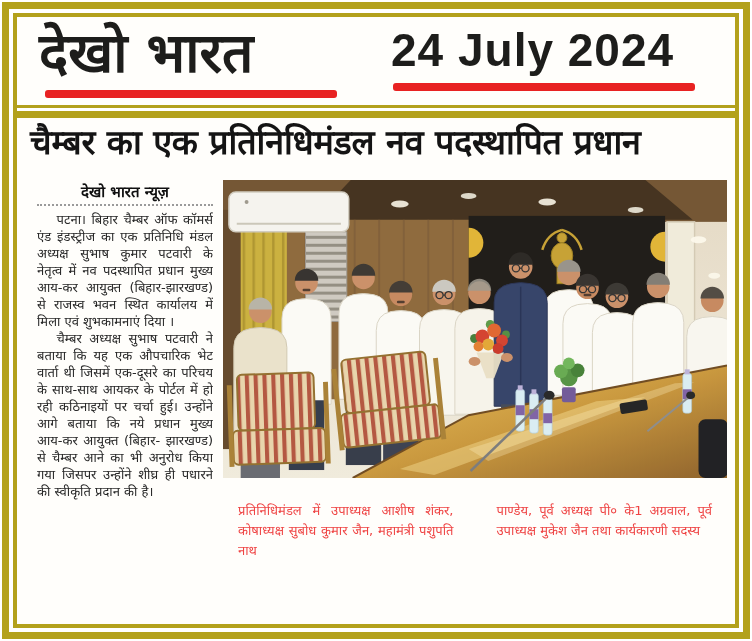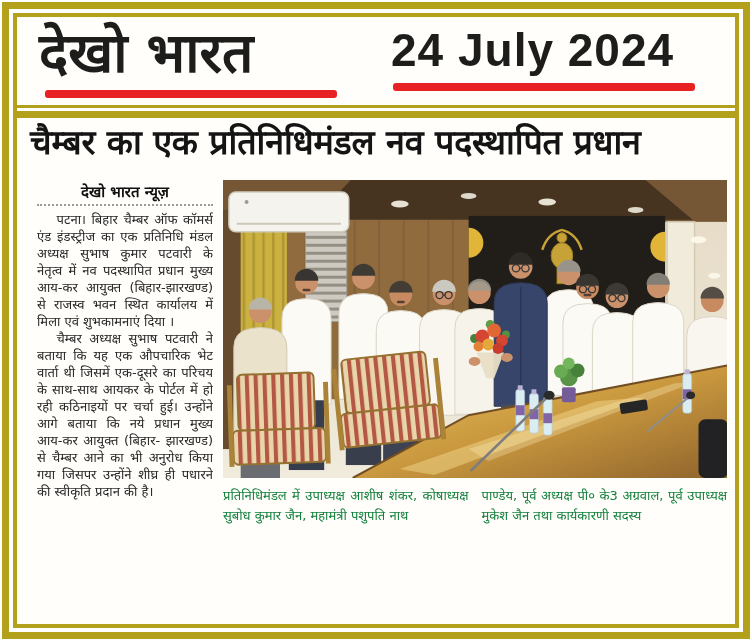--- a/index.html
+++ b/index.html
@@ -24,21 +24,21 @@
   
   .body{flex:1;display:flex;gap:10px;padding:4px 8px 0 20px;min-height:0;}
   .col-left{width:176px;flex:none;overflow:hidden;}
   .byline{text-align:center;font-weight:700;font-size:15px;color:#101010;padding:1px 0 3px 0;}
   .byline-rule{border-top:2px dotted #9a9a9a;margin:0 0 5px 0;}
   .col-left p{margin:0;font-size:13px;line-height:17px;text-align:justify;text-indent:1.5em;color:#282828;}
   .col-right{flex:1;display:flex;flex-direction:column;min-width:0;}
   .photo{margin:0;height:298px;flex:none;background:#e8e0d0;}
   .photo svg{width:100%;height:100%;display:block;}
   .caption{display:flex;gap:13px;padding-top:8px;}
-  .cap{flex:1;margin:0;font-size:13px;line-height:20px;text-align:justify;color:#15803d;}
+  .cap{flex:1;margin:15px;font-size:13px;line-height:20px;text-align:justify;color:#ef4444;}
 </style>
 </head>
 <body>
 
 <div class="sheet">
   <div class="frame-outer">
     <div class="frame-inner">
 
       <header class="masthead">
         <div class="mast-title">देखो भारत</div>
@@ -280,20 +280,20 @@
                 <rect x="6" y="54" width="100" height="34" rx="5" fill="url(#stripeP)" stroke="#8f6a26" stroke-width="2"></rect>
                 <path d="M4,8 V90 M108,8 V90" stroke="#a67c2e" stroke-width="5" fill="none"></path>
               </g>
               <rect x="484" y="240" width="30" height="59" rx="7" fill="#17171a"></rect>
               <rect x="0" y="0" width="513" height="299" fill="#ffffff" opacity="0.05"></rect>
             </svg>
           </figure>
 
           <div class="caption">
             <p class="cap">प्रतिनिधिमंडल में उपाध्यक्ष आशीष शंकर, कोषाध्यक्ष सुबोध कुमार जैन, महामंत्री पशुपति नाथ</p>
-            <p class="cap">पाण्डेय, पूर्व अध्यक्ष पी० के3 अग्रवाल, पूर्व उपाध्यक्ष मुकेश जैन तथा कार्यकारणी सदस्य</p>
+            <p class="cap">पाण्डेय, पूर्व अध्यक्ष पी० के1 अग्रवाल, पूर्व उपाध्यक्ष मुकेश जैन तथा कार्यकारणी सदस्य</p>
           </div>
         </div>
 
       </section>
     </div>
   </div>
 </div>
 
 </body></html>

